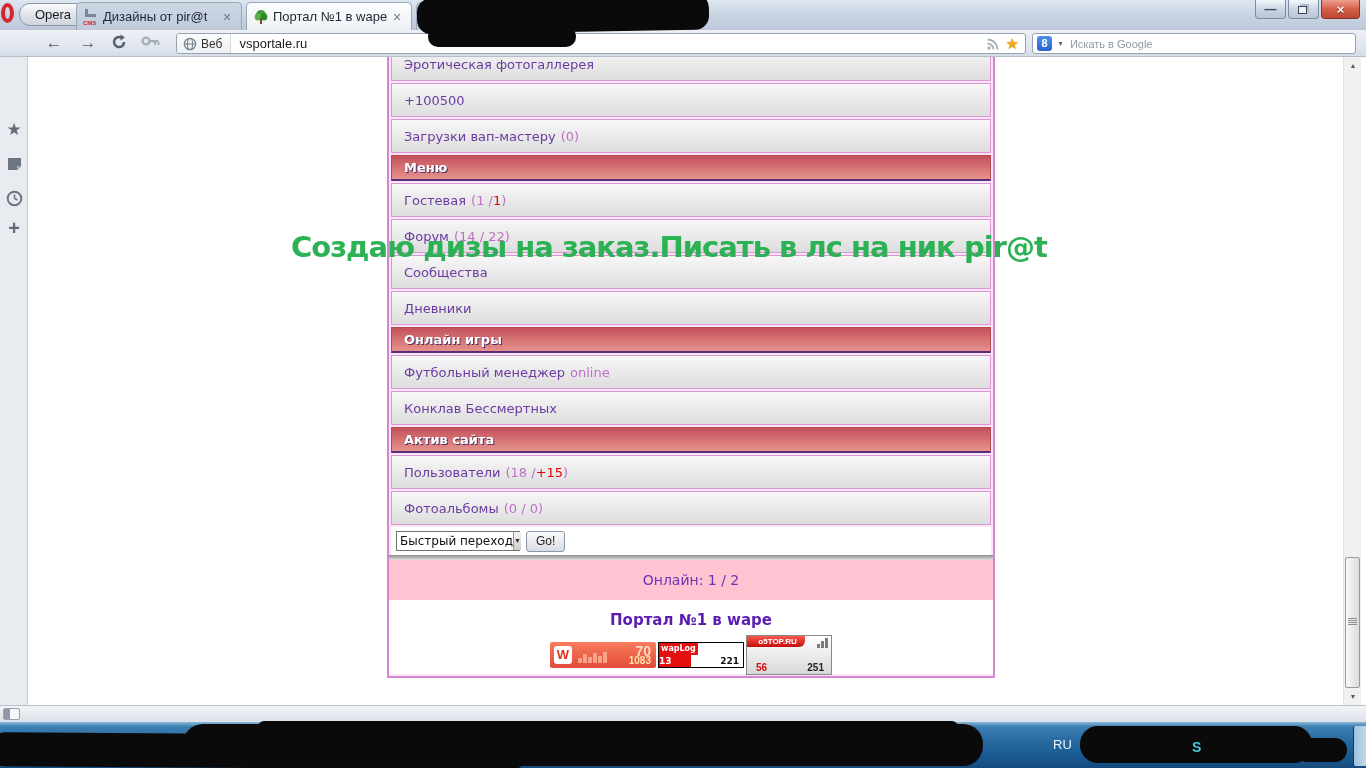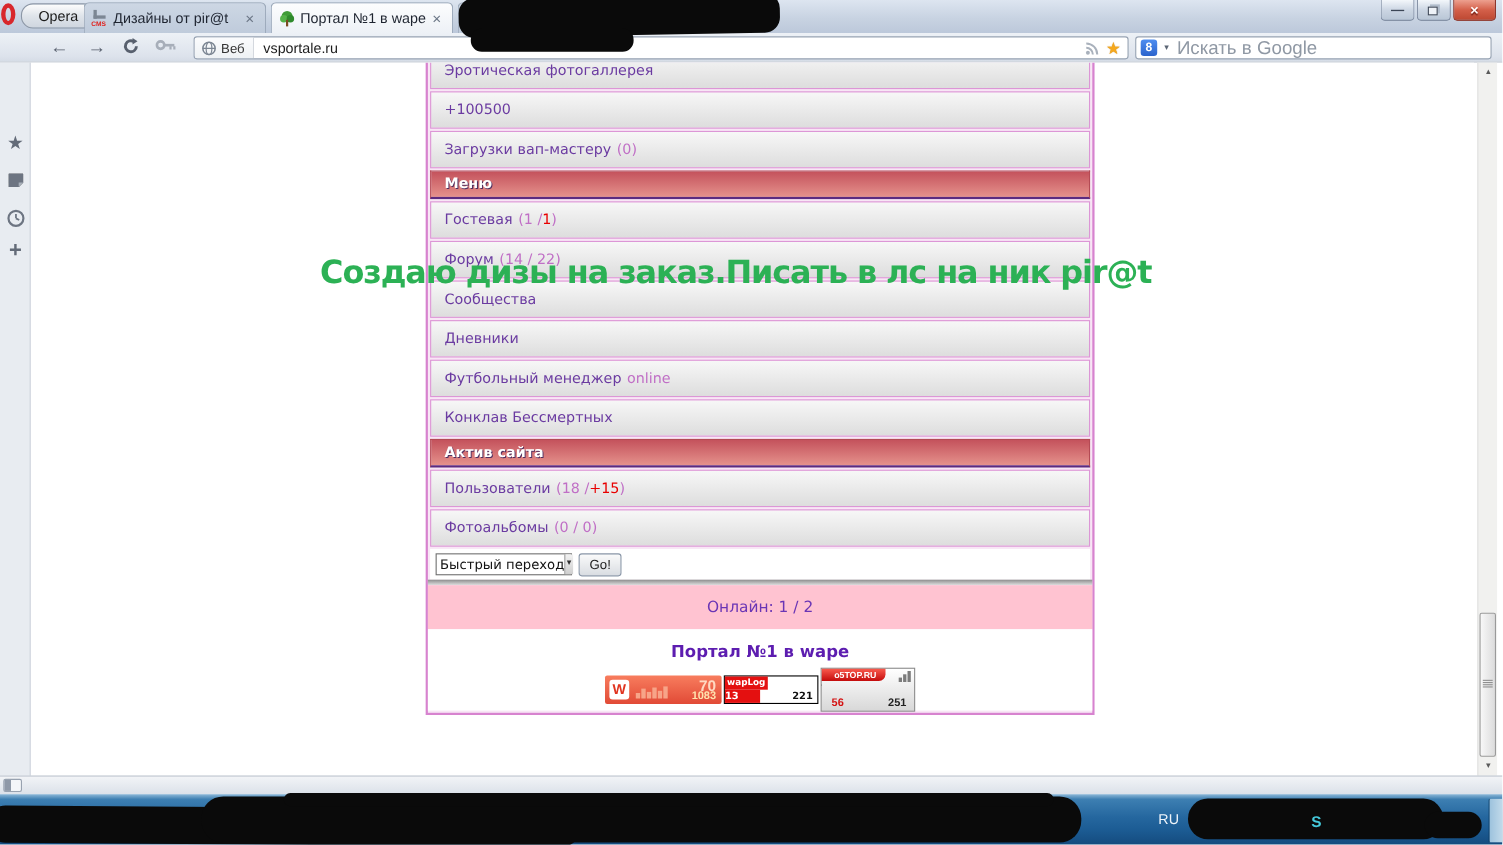--- a/index.html
+++ b/index.html
@@ -43,21 +43,21 @@
   .webbtn { display:flex; align-items:center; height:100%; padding:0 8px 0 6px; border-right:1px solid #d4d8de;
     background:linear-gradient(180deg,#fbfcfd,#eef1f4); border-radius:3px 0 0 3px; font-size:12px; color:#333; }
   .urltext { flex:1; padding-left:8px; font-size:13px; color:#1c1c1c; }
   .addr-icons { display:flex; align-items:center; padding-right:6px; }
   .star-glyph { color:#f5a81e; font-size:15px; text-shadow:0 0 1px #c07d10; margin-left:6px; }
   .searchbox { position:absolute; left:1032px; top:3px; width:324px; height:21px; background:#fff;
     border:1px solid #97a3b3; border-radius:3px; display:flex; align-items:center; }
   .g8 { width:15px; height:15px; background:linear-gradient(180deg,#4e8df0,#2b63cc); border-radius:3px; color:#fff;
     font-size:11px; font-weight:bold; text-align:center; line-height:15px; margin-left:4px; }
   .caret { font-size:7px; color:#5c6675; margin:0 6px 0 5px; }
-  .search-ph { font-size:17px; color:#8f98a4; }
+  .search-ph { font-size:11px; color:#8f98a4; }
 
   .browser-body { position:absolute; left:0; top:57px; width:1366px; height:648px; background:#fff; }
   .panelstrip { position:absolute; left:0; top:0; width:28px; height:648px; background:#e8ecf1; border-right:1px solid #c6cdd8; }
   .pico { position:absolute; left:0; width:28px; text-align:center; color:#636b78; }
   .viewport { position:absolute; left:28px; top:0; width:1312px; height:648px; overflow:hidden; background:#fff; }
 
   
   .scrollbar { position:absolute; right:5px; top:0; width:18px; height:648px; background:#f1f1ef; border-left:1px solid #e2e2e0; }
   .sb-btn { position:absolute; left:1px; width:16px; height:15px; text-align:center; font-size:7px; color:#5a5a5a; line-height:15px; }
   .sb-thumb { position:absolute; left:1px; top:500px; width:15px; height:131px; border:1px solid #9a9a9a; border-radius:2px;
@@ -277,20 +277,23 @@
           <span class="lbl">Форум</span>
           <span class="cnt">(14 / 22)</span>
         </div>
         <div class="row">
           <span class="lbl">Сообщества</span>
         </div>
         <div class="row">
           <span class="lbl">Дневники</span>
         </div>
 
+        <div class="hdr">
+          <span>Онлайн игры</span>
+        </div>
 
         <div class="row">
           <span class="lbl">Футбольный менеджер</span>
           <span class="cnt">online</span>
         </div>
         <div class="row">
           <span class="lbl">Конклав Бессмертных</span>
         </div>
 
         <div class="hdr">

